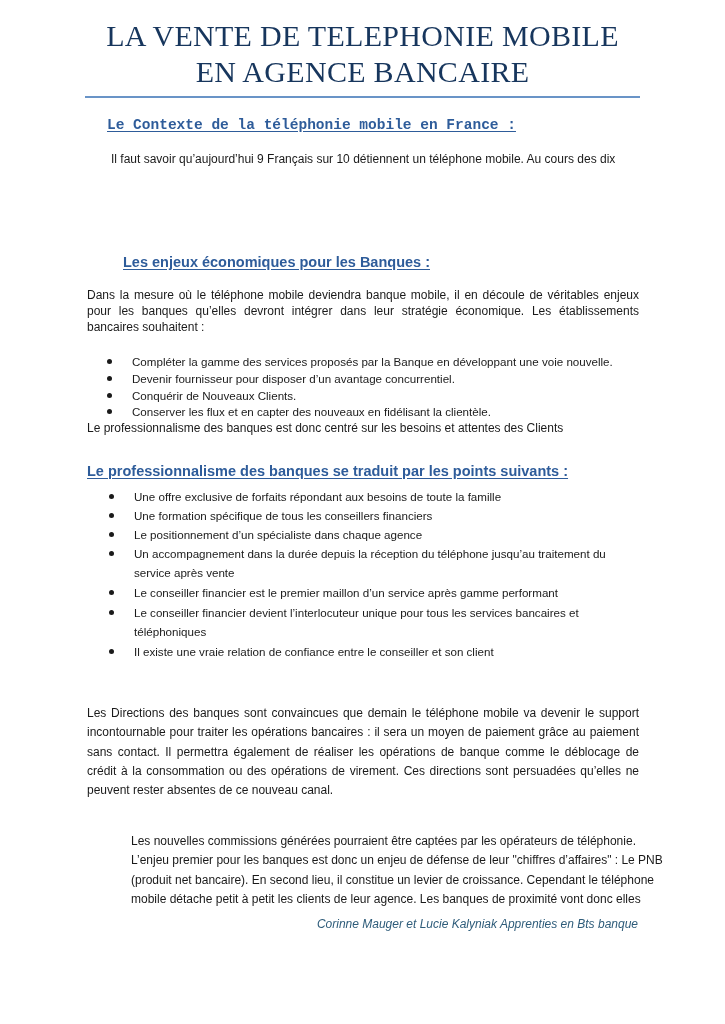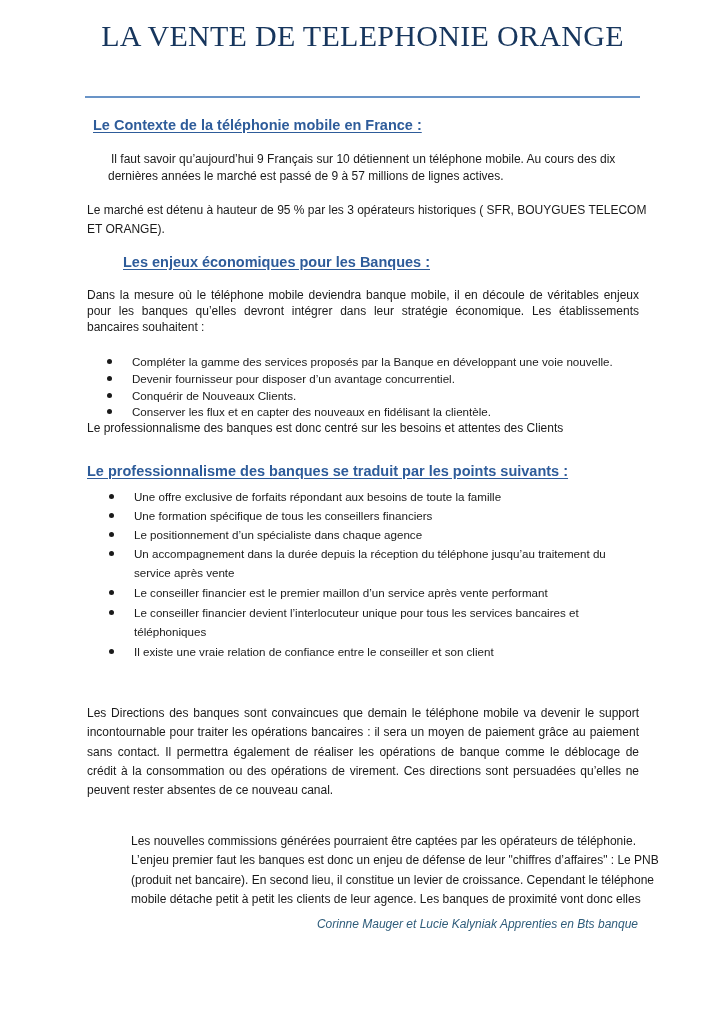--- a/index.html
+++ b/index.html
@@ -22,32 +22,28 @@
   .bullet .txt { position: absolute; left: 25px; white-space: nowrap; }
   .sig { position: absolute; right: 87px; top: 917px; font-style: italic;
          color: #2e5c7a; font-size: 12px; }
 </style>
 </head>
 <body>
 
 <div class="page">
 
   <div class="title">
-    <div>LA VENTE DE TELEPHONIE ORANGE</div>
+    <div>LA VENTE DE TELEPHONIE MOBILE</div>
+    <div>EN AGENCE BANCAIRE</div>
   </div>
   <div class="title-rule"></div>
 
-  <div class="h" style="left:93px; top:117px;">Le  Contexte de la téléphonie mobile en France :</div>
+  <div class="h" style="left:107px; top:117px;font-family:Liberation Mono, monospace;">Le  Contexte de la téléphonie mobile en France :</div>
   <div class="p" style="left:108px; top:151px; width:540px;">
     <span class="line" style="padding-left:3px;">Il faut savoir qu’aujourd’hui 9 Français sur 10 détiennent un téléphone mobile. Au cours des dix</span>
-    <span class="line">dernières années le marché est passé de 9 à 57 millions de lignes actives.</span>
-  </div>
-  <div class="p" style="left:87px; top:201px; width:560px; line-height:19px;">
-    <span class="line">Le marché est détenu à hauteur de 95 % par les 3 opérateurs historiques ( SFR, BOUYGUES TELECOM</span>
-    <span class="line">ET ORANGE).</span>
   </div>
 
   <div class="h" style="left:87px; top:254px;margin-left:36px;">Les enjeux économiques pour les Banques :</div>
   <div class="p justify" style="left:87px; top:287px; width:552px; line-height:16px;">Dans la mesure où le téléphone mobile deviendra banque mobile, il en découle de véritables enjeux pour les banques qu’elles devront intégrer dans leur stratégie économique. Les établissements bancaires souhaitent :</div>
 
   <div class="bullet" style="left:107px; top:353px;">
       <span class="dot"></span>
       <span class="txt">Compléter la gamme des services proposés par la Banque en développant une voie nouvelle.</span>
     </div>
   <div class="bullet" style="left:107px; top:370px;">
@@ -81,37 +77,37 @@
     </div>
   <div class="bullet" style="left:109px; top:545px;">
       <span class="dot"></span>
       <span class="txt">Un accompagnement dans la durée depuis la réception du téléphone jusqu’au traitement du</span>
     </div>
   <div class="bullet" style="left:109px; top:564px;">
       <span class="txt">service après vente</span>
     </div>
   <div class="bullet" style="left:109px; top:584px;">
       <span class="dot"></span>
-      <span class="txt">Le conseiller financier est le premier maillon d’un service après vente performant</span>
+      <span class="txt">Le conseiller financier est le premier maillon d’un service après gamme performant</span>
     </div>
   <div class="bullet" style="left:109px; top:604px;">
       <span class="dot"></span>
       <span class="txt">Le conseiller financier devient l’interlocuteur unique pour tous les services bancaires et</span>
     </div>
   <div class="bullet" style="left:109px; top:623px;">
       <span class="txt">téléphoniques</span>
     </div>
   <div class="bullet" style="left:109px; top:643px;">
       <span class="dot"></span>
       <span class="txt">Il existe une vraie relation de confiance entre le conseiller et son client</span>
     </div>
 
   <div class="p justify" style="left:87px; top:704px; width:552px; line-height:19.3px;">Les Directions des banques sont convaincues que demain le téléphone mobile va devenir le support incontournable pour traiter les opérations bancaires : il sera un moyen de paiement grâce au paiement sans contact. Il permettra également de réaliser les opérations de banque comme le déblocage de crédit à la consommation ou des opérations de virement. Ces directions sont persuadées qu’elles ne peuvent rester absentes de ce nouveau canal.</div>
 
   <div class="p" style="left:87px; top:832px; width:560px; line-height:19.3px;margin-left:44px;">
     <span class="line">Les nouvelles commissions générées pourraient être captées par les opérateurs de téléphonie.</span>
-    <span class="line">L’enjeu premier faut les banques est donc un enjeu de défense de leur "chiffres d’affaires" : Le PNB</span>
+    <span class="line">L’enjeu premier pour les banques est donc un enjeu de défense de leur "chiffres d’affaires" : Le PNB</span>
     <span class="line">(produit net bancaire). En second lieu, il constitue un levier de croissance. Cependant le téléphone</span>
     <span class="line">mobile détache petit à petit les clients de leur agence. Les banques de proximité vont donc elles</span>
   </div>
 
   <div class="sig">Corinne Mauger et Lucie Kalyniak Apprenties en Bts banque</div>
 </div>
 
 </body></html>

